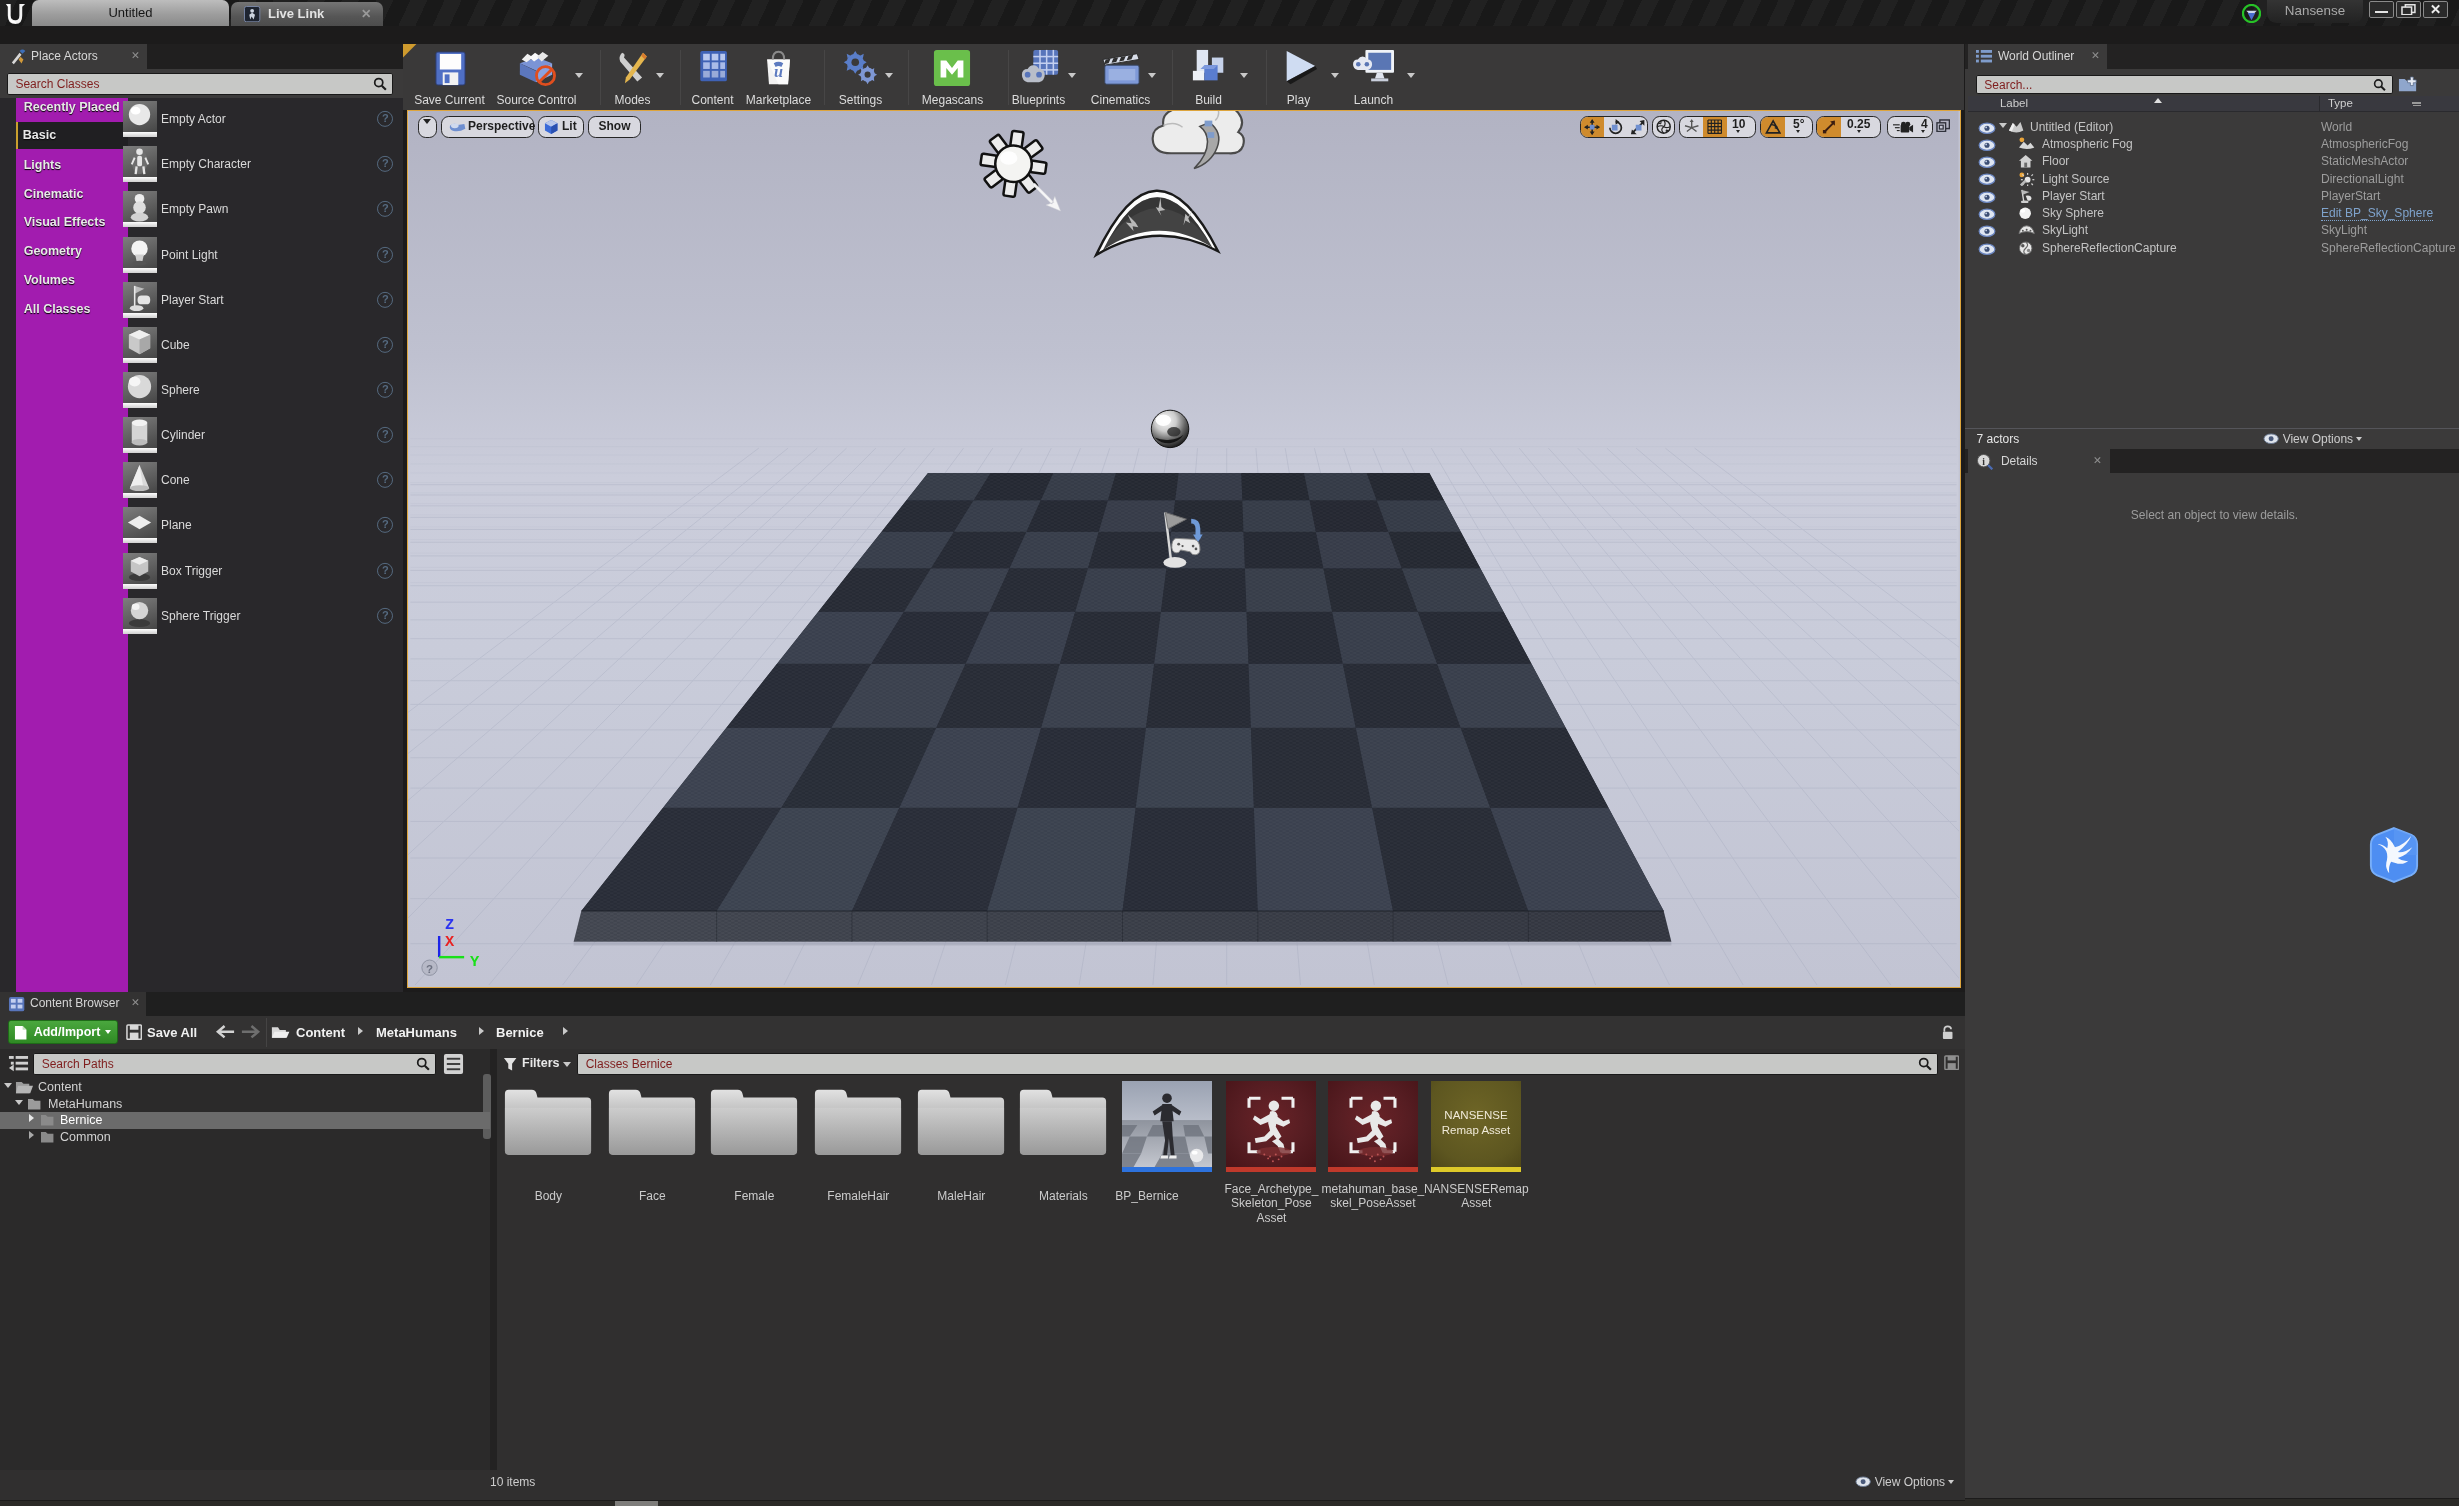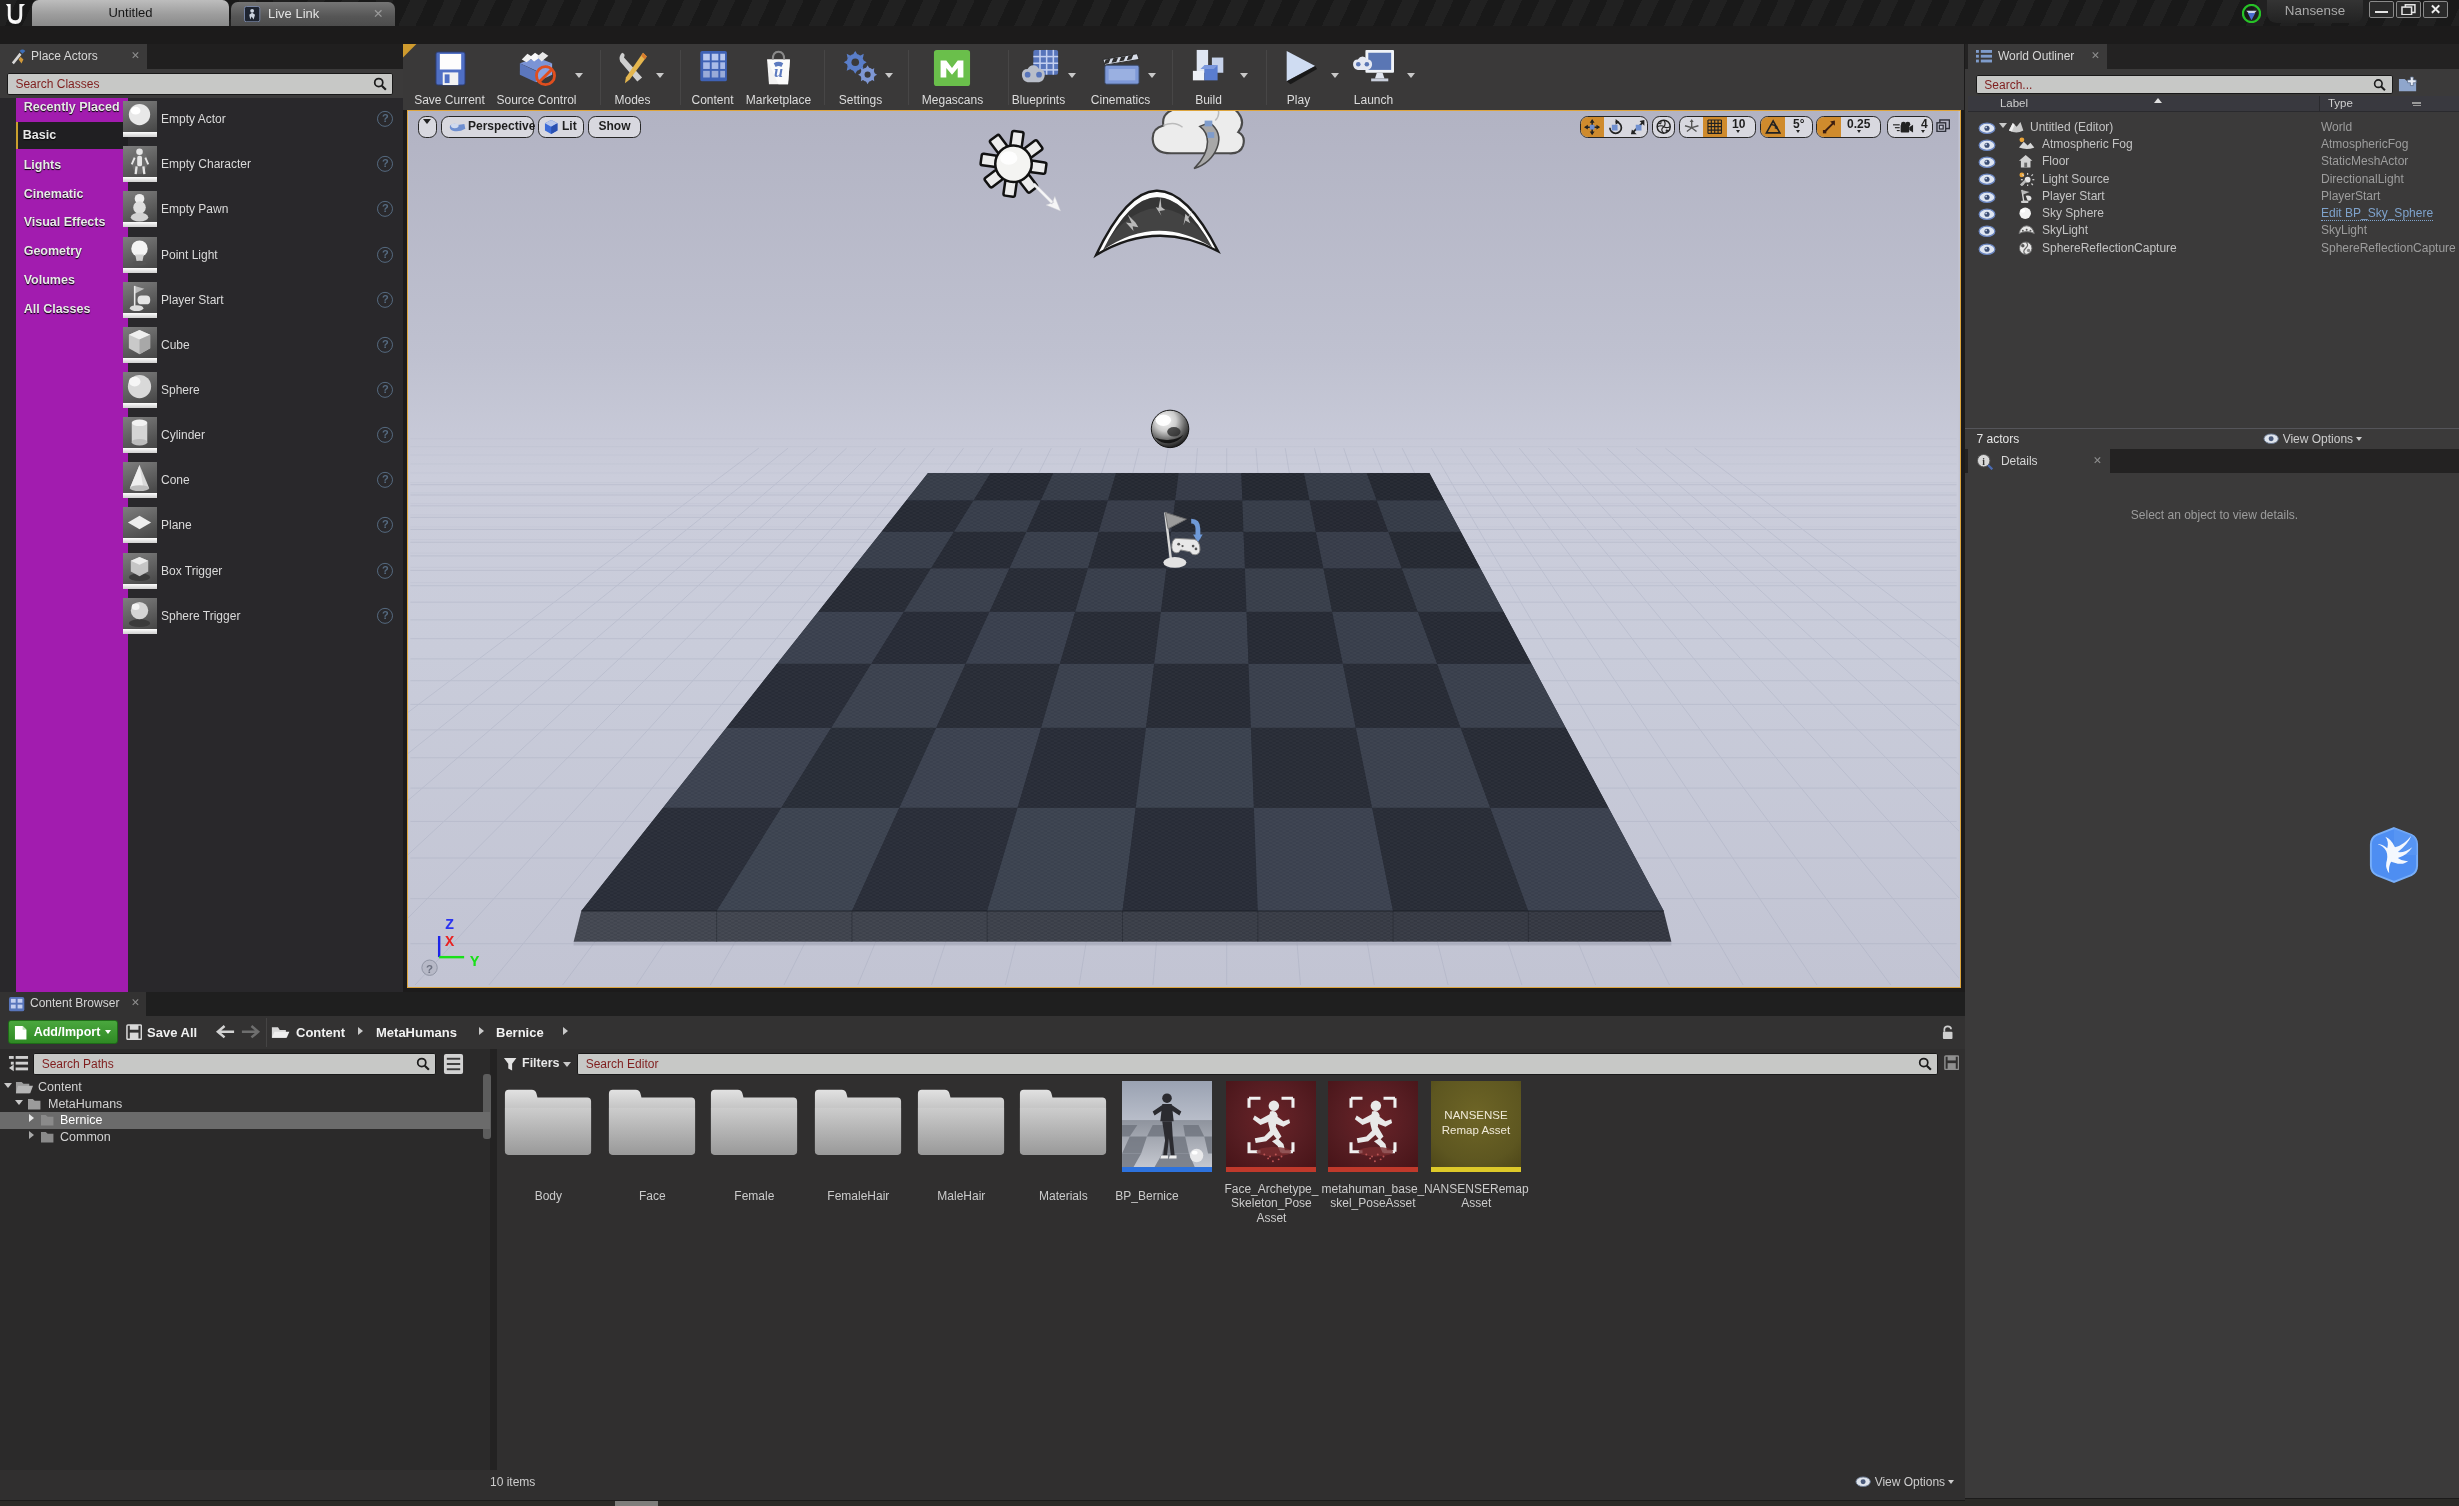--- a/index.html
+++ b/index.html
@@ -6,22 +6,22 @@
 html,body { width:2459px; height:1506px; overflow:hidden; background:#1c1b1b;
   font-family:"Liberation Sans", sans-serif; -webkit-font-smoothing:antialiased; }
 .abs { position:absolute; }
 #root { position:absolute; left:0; top:0; width:2459px; height:1506px; }
 
 #titlebar { left:0; top:0; width:2459px; height:26px;
   background:repeating-linear-gradient(115deg,#212121 0 15.4px,#191919 15.4px 31px); }
 .tab-active { left:32px; top:0; width:197px; height:26px; border-radius:6.7px 6.7px 0 0;
   background:linear-gradient(#bdbdbd,#9d9d9d 55%,#8a8a8a);
   transform:skewX(0deg); color:#161616; font-size:13px; line-height:26px; text-align:center; }
-.tab-inactive { left:231px; top:1.9px; width:164px; height:24px; border-radius:6.7px 6.7px 0 0;
-  background:linear-gradient(#757575,#565656 60%,#4c4c4c); color:#e3e3e3; font-size:13px; line-height:24px; }
+.tab-inactive { left:231px; top:1.9px; width:152px; height:24px; border-radius:6.7px 6.7px 0 0;
+  background:linear-gradient(#757575,#565656 60%,#4c4c4c); color:#e3e3e3; font-size:13px; line-height:24px;font-weight:bold; }
 
 #menubar { left:0; top:26px; width:2459px; height:18px; background:#1e1d1d; color:#c9c9c9; font-size:12px; }
 #menubar span { position:absolute; top:1.9px; }
 
 #lp-tabrow { left:0; top:44px; width:403px; height:25px; background:#201f1f; }
 #lp-tab { left:0; top:44px; width:147px; height:25px; background:#3b3a3a; color:#d6d6d6; font-size:12px; }
 #lp-search-row { left:0; top:69px; width:403px; height:29px; background:#3b3a3a; }
 #lp-body { left:0; top:98px; width:403px; height:894px; background:#29282b; }
 #lp-side { left:0; top:98px; width:112px; height:894px; background:#a21caf;margin-left:16px; }
 .cat { position:absolute; left:7.7px; width:101px; height:27px; color:#e9e9e9; font-size:12.5px; font-weight:bold; line-height:27px; text-shadow:0 1px 1px #000; }
@@ -1007,21 +1007,21 @@
           <path d="M1 2 L6 2 L8 4 L14 4 L14 13 L1 13 Z" fill="#8a8a8a"></path>
         </svg>
   <span style="position:absolute;left:60px;top:81px">Common</span>
 </div>
 <svg style="position:absolute;left:503px;top:65px" width="14.4" height="15.4" viewBox="0 0 15 16">
         <path d="M1 1 L14 1 L9.5 7 L9.5 14 L5.5 12 L5.5 7 Z" fill="#e2e2e2"></path>
       </svg>
 <span style="position:absolute;left:522px;top:64px;color:#e8e8e8;font-size:12.5px;font-weight:bold">Filters</span>
 <span style="position:absolute;left:563px;top:70px;width:0;height:0;border:4.3px solid transparent;border-top:5.3px solid #c9c9c9"></span>
 <div class="srch" style="left:577px;top:61px;width:1361px;height:22px">
-        <span class="ph">Search Editor</span>
+        <span class="ph">Classes Bernice</span>
   <svg class="mag" width="14.4" height="14.4" viewBox="0 0 15 15">
           <circle cx="6" cy="6" r="4.2" fill="none" stroke="#1c1c1c" stroke-width="1.8"></circle>
           <line x1="9.2" y1="9.2" x2="13.4" y2="13.4" stroke="#1c1c1c" stroke-width="2.2"></line>
         </svg>
       </div>
 <svg style="position:absolute;left:1944px;top:63px" width="15.4" height="15.4" viewBox="0 0 17 17">
         <rect x="1" y="1" width="15" height="15" rx="1" fill="none" stroke="#8f8f8f" stroke-width="1.6"></rect>
         <rect x="4" y="1" width="9" height="5" fill="#8f8f8f"></rect>
         <rect x="4" y="9" width="9" height="7" fill="#8f8f8f"></rect>
       </svg>

